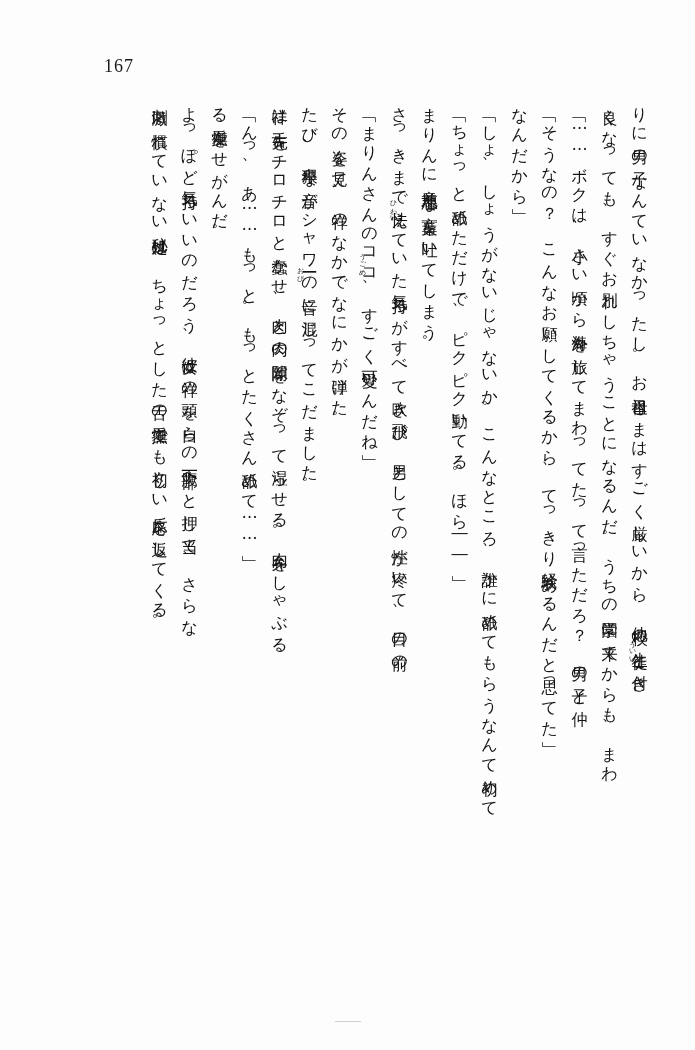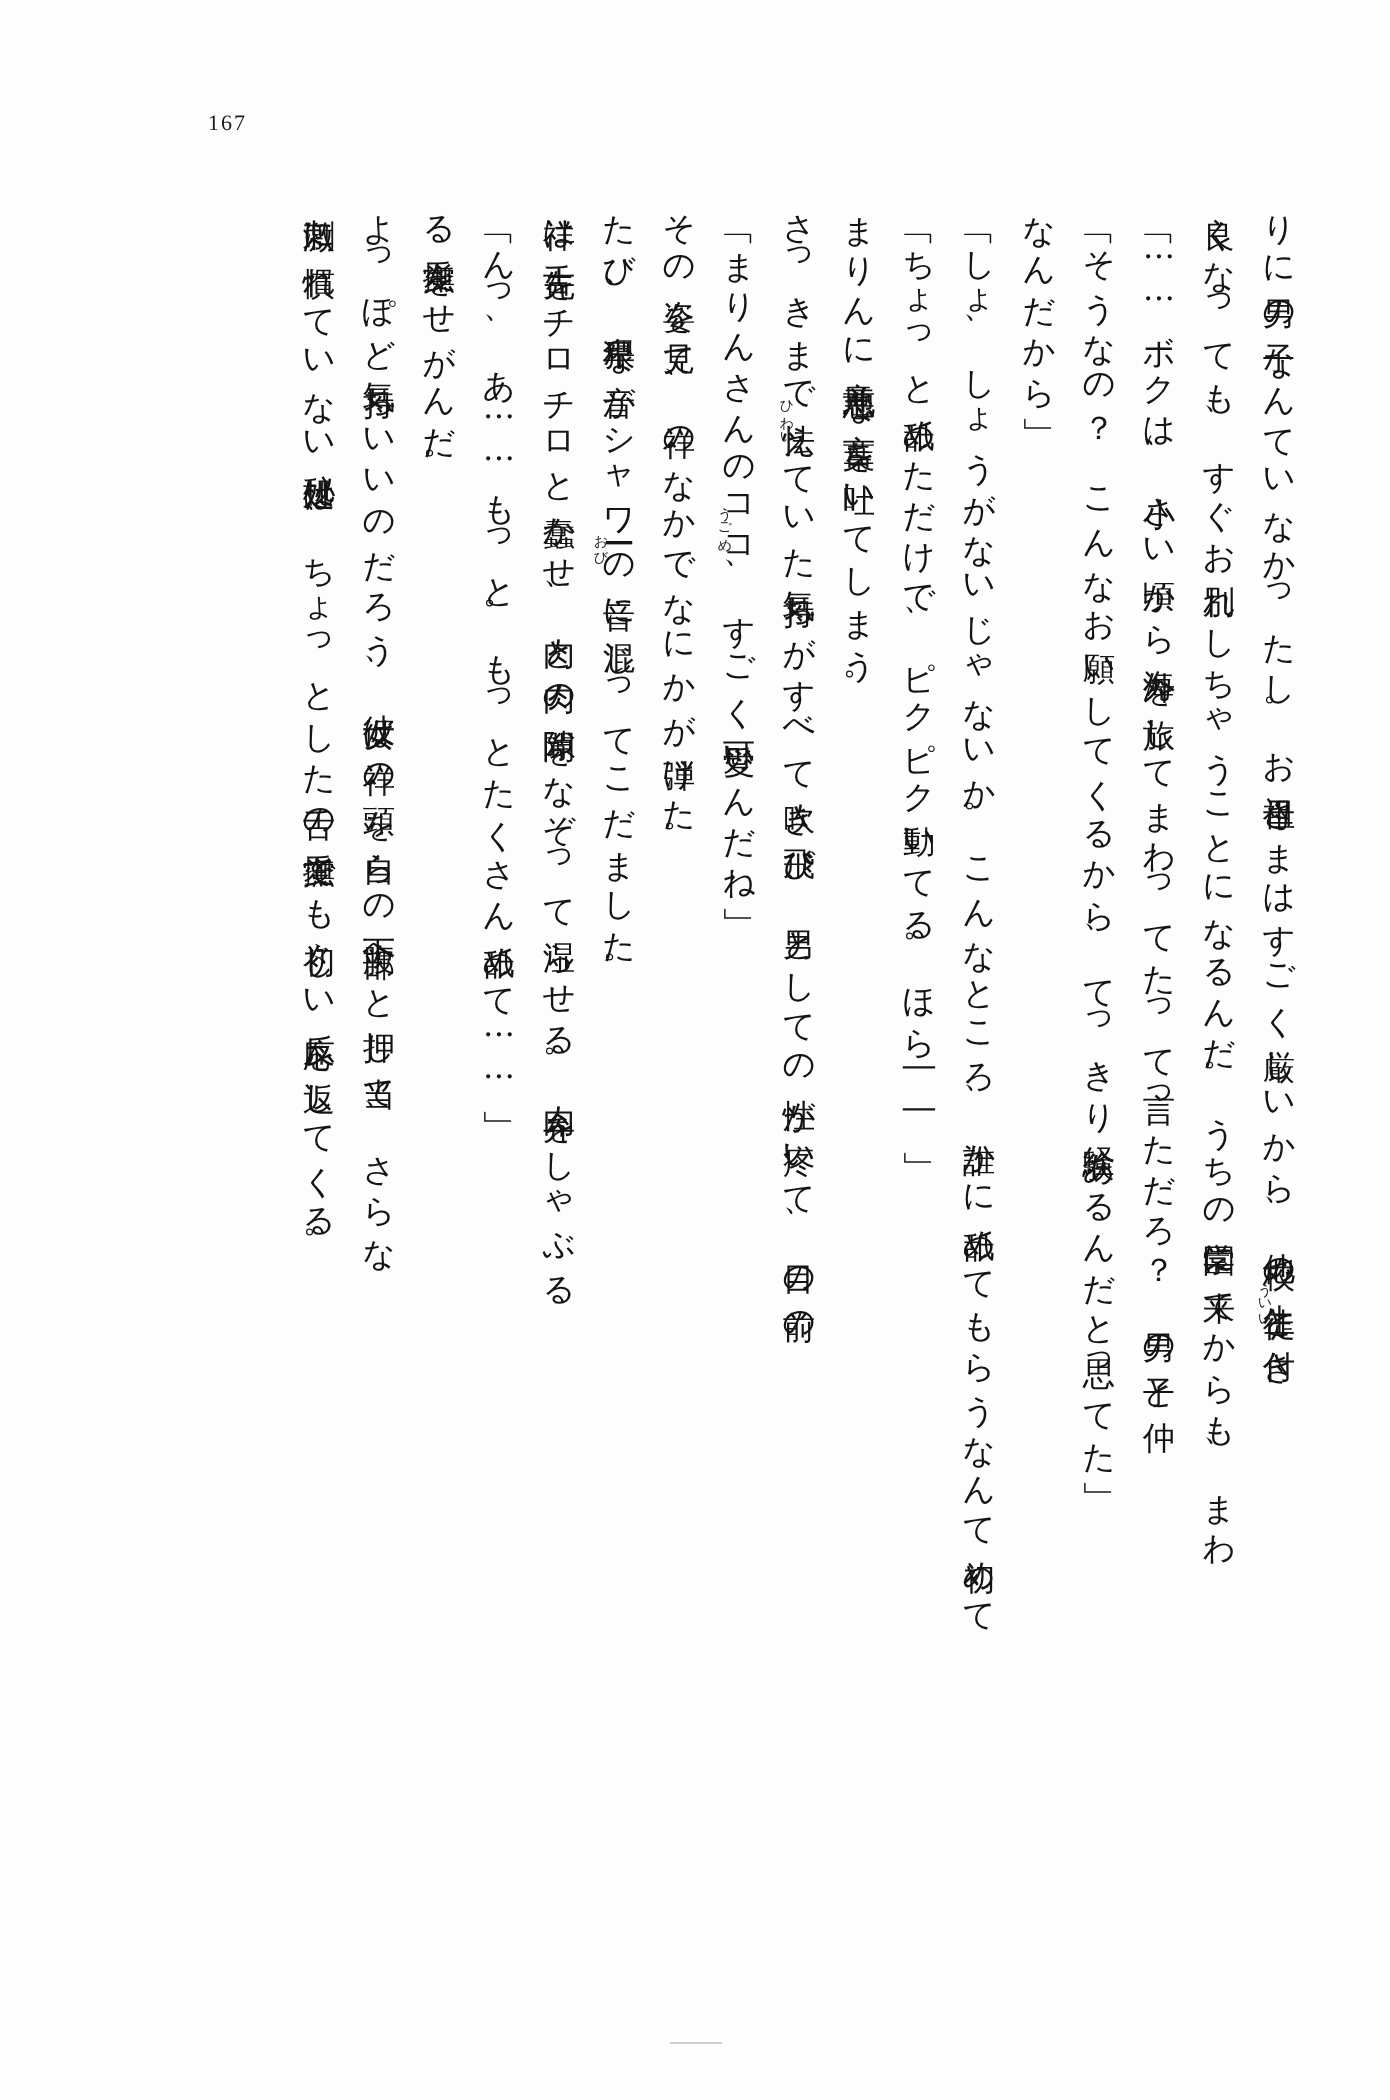--- a/index.html
+++ b/index.html
@@ -19,21 +19,21 @@
   .page {
     position: absolute;
     inset: 0;
     background: #fdfdfd;
   }
 
   .page-number {
     position: absolute;
     top: 56px;
     left: 104px;
-    font-size: 11px;
+    font-size: 18px;
     letter-spacing: 1px;
     color: #1a1a1a;
     font-family: "Liberation Serif", serif;
   }
 
   
   .text-block {
     position: absolute;
     top: 96px;
     right: 48px;

